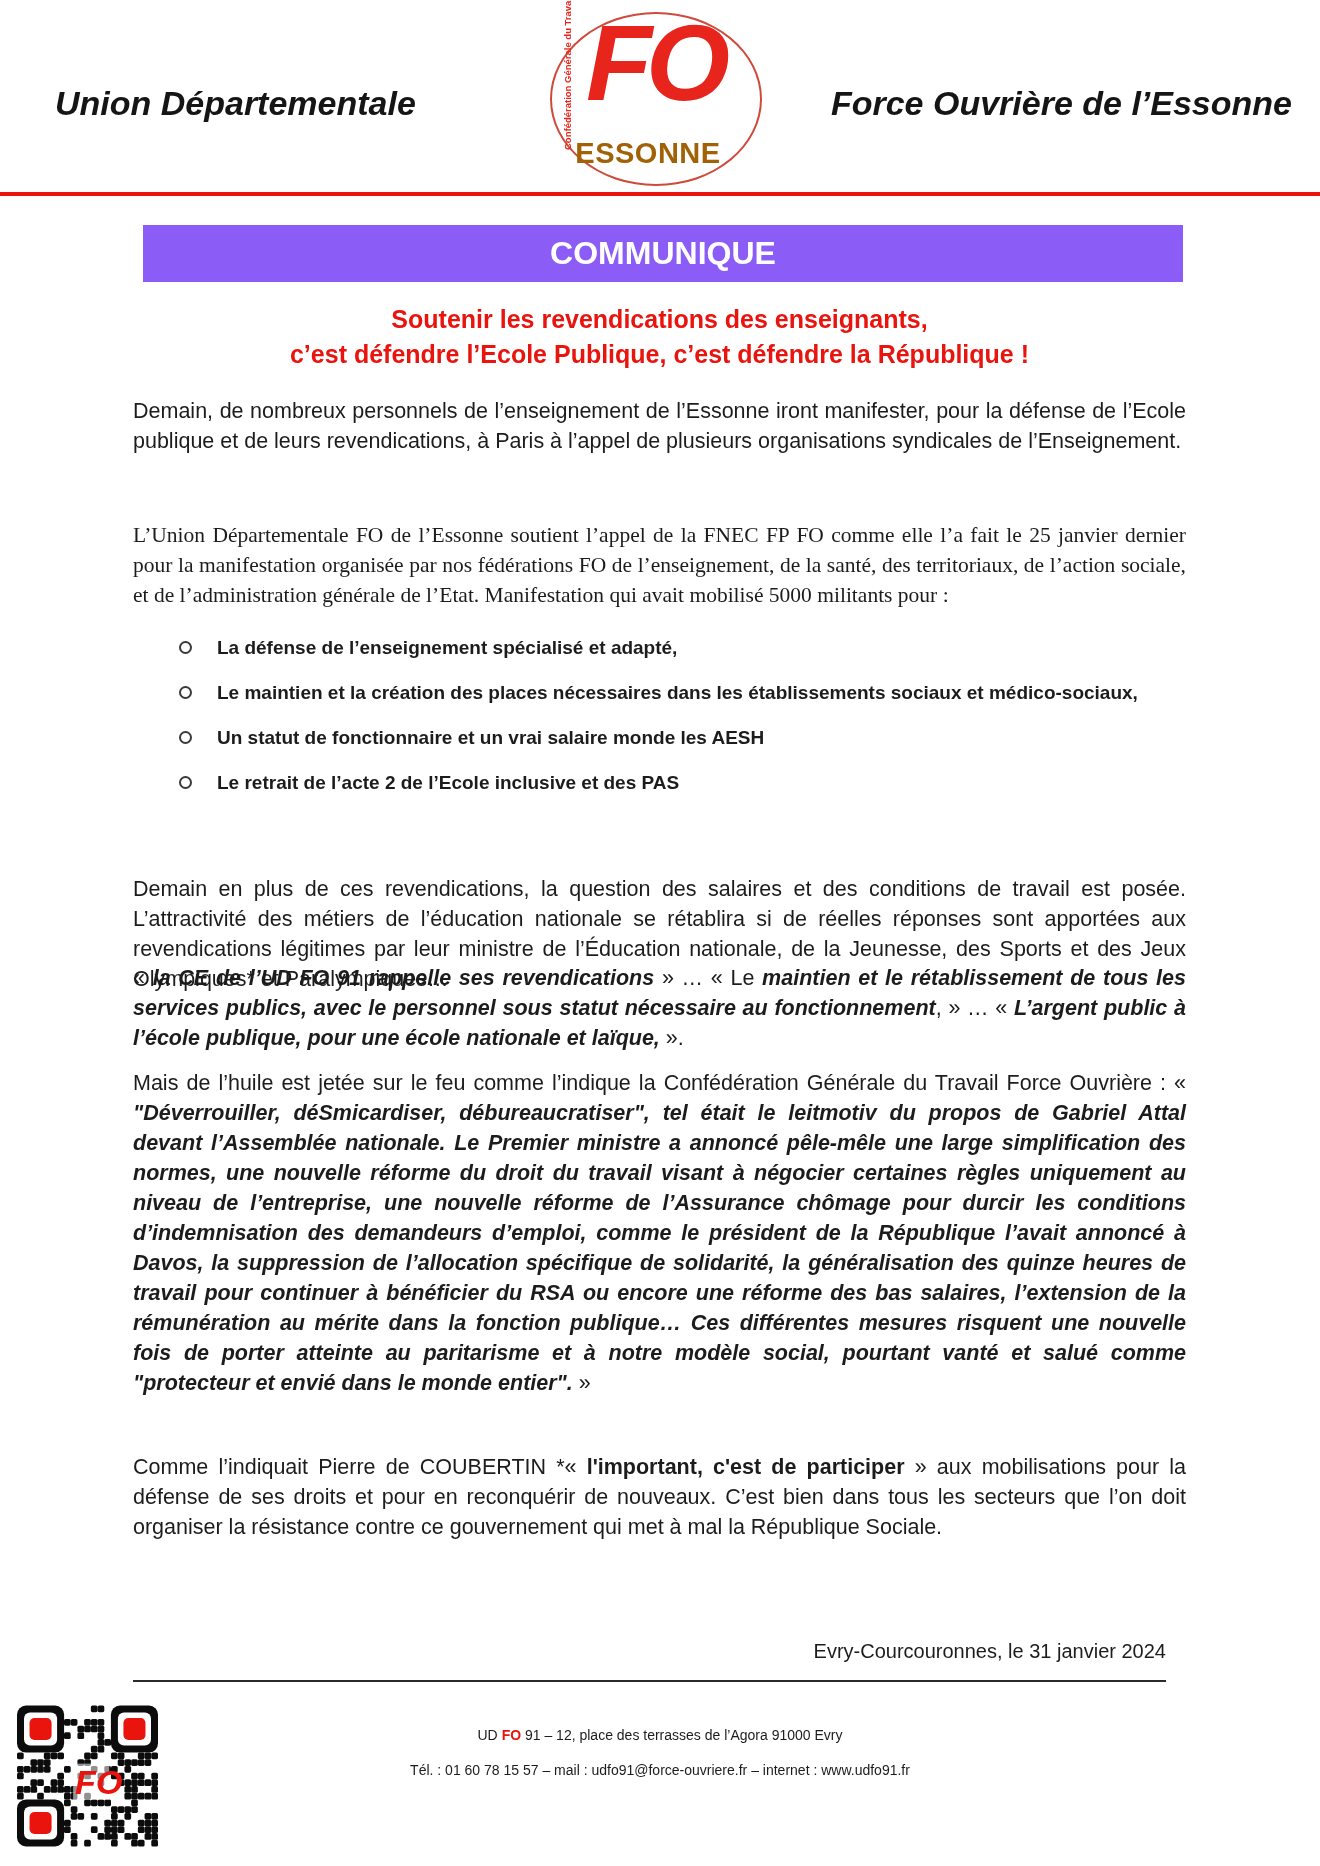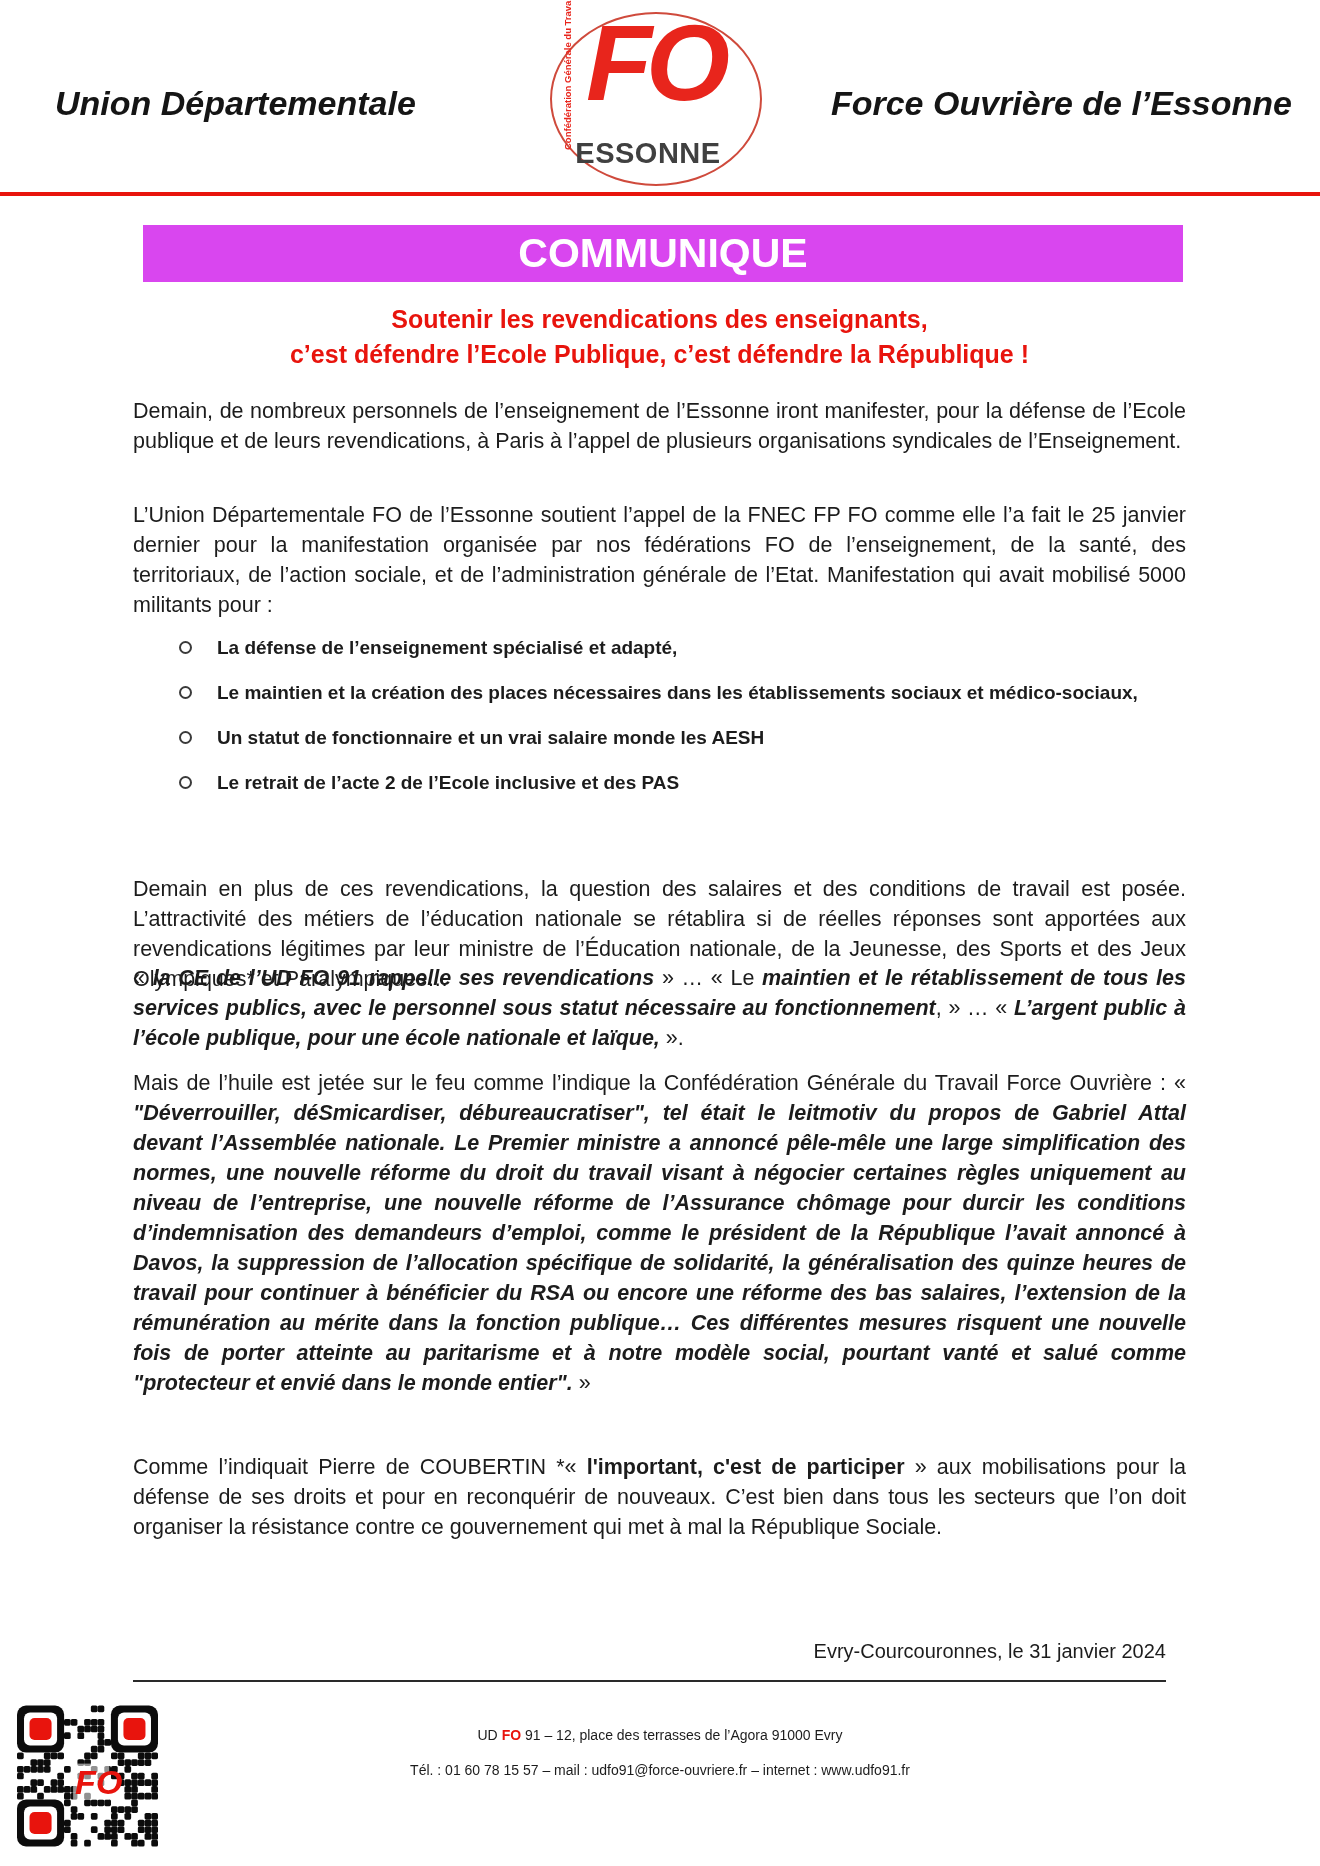--- a/index.html
+++ b/index.html
@@ -9,36 +9,36 @@
 
   
   .org-title{font-style:italic;font-weight:700;font-size:34px;color:#151515;white-space:nowrap;}
   .org-left{left:55px;top:84px;}
   .org-right{right:28px;top:84px;}
   .logo{left:550px;top:12px;width:208px;height:170px;border:2px solid #cf4a3c;
         border-radius:50%;background:#fff;}
   .logo-fo{position:absolute;left:34px;top:-16px;font-size:108px;font-weight:900;
            font-style:italic;color:#e8251c;letter-spacing:-6px;line-height:1.2;}
   .logo-essonne{position:absolute;left:0;right:16px;bottom:14px;text-align:center;
-                font-size:29px;font-weight:800;color:#404040;letter-spacing:0.5px;}
+                font-size:29px;font-weight:800;color:#a16207;letter-spacing:0.5px;}
   .logo-vert{position:absolute;left:10px;top:18px;height:118px;
              writing-mode:vertical-rl;transform:rotate(180deg);
              font-size:9.5px;font-weight:700;color:#e8251c;white-space:nowrap;}
   .red-rule{left:0;top:192px;width:1320px;height:4px;background:#e8140d;}
 
   
-  .banner{left:143px;top:225px;width:1040px;height:57px;background:#d946ef;
-          text-align:center;line-height:57px;font-size:41px;font-weight:700;color:#ffffff;}
+  .banner{left:143px;top:225px;width:1040px;height:57px;background:#8b5cf6;
+          text-align:center;line-height:57px;font-size:32px;font-weight:700;color:#ffffff;}
   .subtitle{left:133px;top:302px;width:1053px;text-align:center;color:#e8140d;
             font-weight:700;font-size:25px;line-height:35px;}
 
   
   .para{left:133px;width:1053px;font-size:21.5px;line-height:30px;text-align:justify;}
   .p1{top:396px;}
-  .p2{top:500px;}
+  .p2{top:520px;font-family:Liberation Serif, serif;}
   .p3{top:874px;}
   .q1{top:963px;}
   .q2{top:1068px;}
   .p4{top:1452px;}
   .seg-b{font-weight:700;}
   .seg-bi{font-weight:700;font-style:italic;}
   .seg-redb{color:#e8140d;font-weight:700;}
 
   
   .demands{left:133px;top:632px;width:1053px;list-style:none;margin:0;padding:0;}

